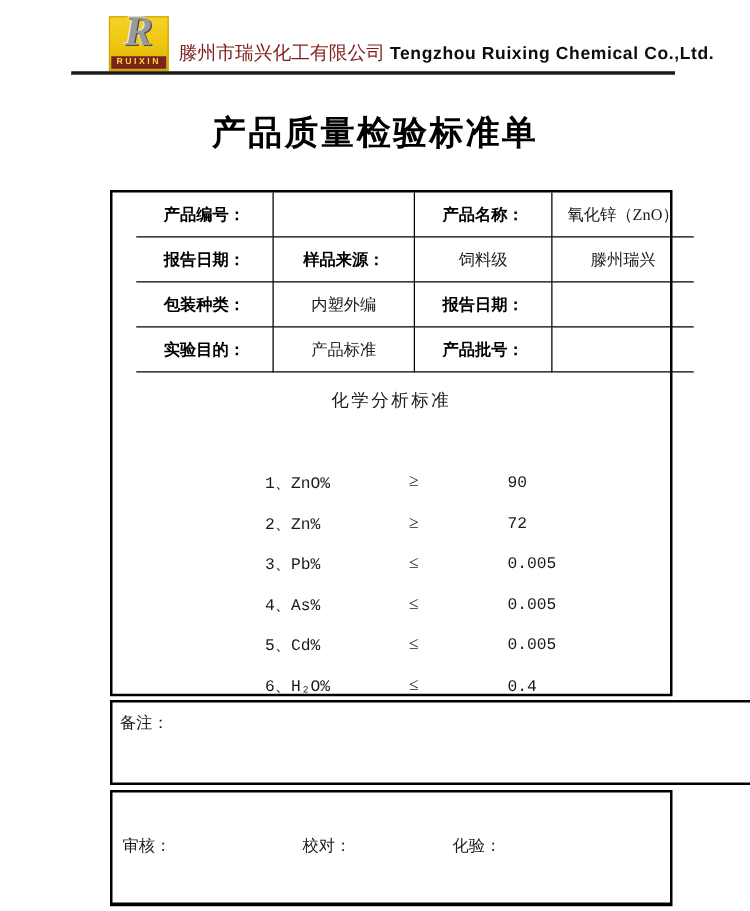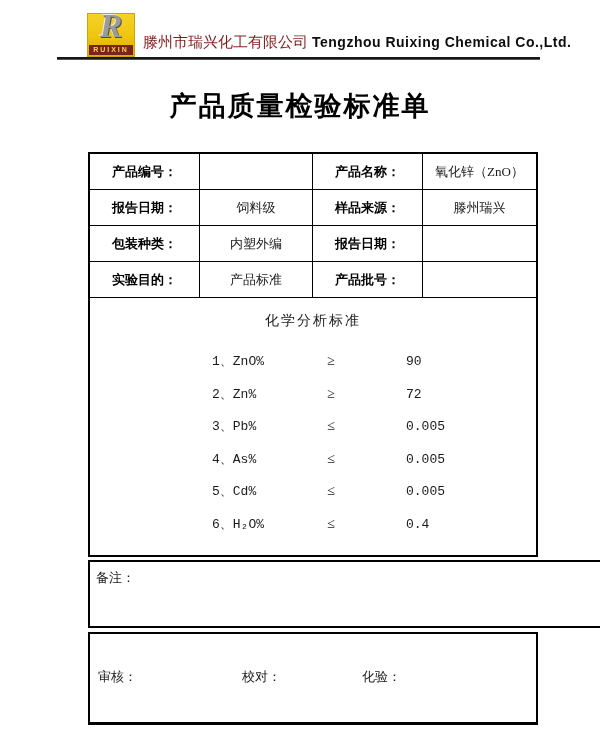--- a/index.html
+++ b/index.html
@@ -49,41 +49,41 @@
     position:absolute; left:0; top:88px; width:600px; text-align:center;
     font-family:"Liberation Sans", sans-serif; font-weight:bold;
     font-size:27px; letter-spacing:2px; color:#000;
   }
 
   
   .table-main {
     position:absolute; left:88px; top:152px; width:450px;
     border:2px solid #000; box-sizing:border-box; background:#fff;
   }
-  .info-grid { display:grid; grid-template-columns:110px 113px 110px 113px; }
+  .info-grid { display:grid; grid-template-columns:110px 113px 110px 113px;margin-left:19px; }
   .cell {
     box-sizing:border-box; height:36px;
     border-right:1px solid #000; border-bottom:1px solid #000;
     display:flex; align-items:center; justify-content:center;
     font-size:13px; overflow:hidden;
   }
   .cell.last { border-right:none; }
   .cell-label {
     font-family:"Liberation Sans", sans-serif; font-weight:bold; color:#000;
   }
   .cell-value { font-family:"Liberation Serif", serif; color:#1a1a1a; }
 
   
   .analysis-section { position:relative; height:257px; }
   .analysis-heading {
     position:absolute; left:0; top:14px; width:100%; text-align:center;
     font-size:14px; letter-spacing:2px; color:#1a1a1a;
     font-family:"Liberation Serif", serif;
   }
-  .analysis-list { position:absolute; left:0; top:47px; width:100%; }
+  .analysis-list { position:absolute; left:0; top:72px; width:100%; }
   .analysis-item { position:relative; height:32.5px; }
   .analysis-item span { position:absolute; top:50%; transform:translateY(-50%); }
   .ai-name {
     left:122px; font-family:"Liberation Mono", monospace; font-size:13px; color:#1a1a1a;
   }
   .ai-op { left:230px; width:22px; text-align:center; font-size:14px; color:#1a1a1a; }
   .ai-val {
     left:316px; font-family:"Liberation Mono", monospace; font-size:13px; color:#1a1a1a;
   }
 
@@ -129,22 +129,22 @@
 
   <div class="table-main">
     <div class="info-grid">
 
       <div class="cell cell-label">产品编号：</div>
       <div class="cell cell-value"></div>
       <div class="cell cell-label">产品名称：</div>
       <div class="cell cell-value last">氧化锌（ZnO）</div>
 
       <div class="cell cell-label">报告日期：</div>
+      <div class="cell cell-label">样品来源：</div>
       <div class="cell cell-value">饲料级</div>
-      <div class="cell cell-label">样品来源：</div>
       <div class="cell cell-value last">滕州瑞兴</div>
 
       <div class="cell cell-label">包装种类：</div>
       <div class="cell cell-value">内塑外编</div>
       <div class="cell cell-label">报告日期：</div>
       <div class="cell cell-value last"></div>
 
       <div class="cell cell-label">实验目的：</div>
       <div class="cell cell-value">产品标准</div>
       <div class="cell cell-label">产品批号：</div>

